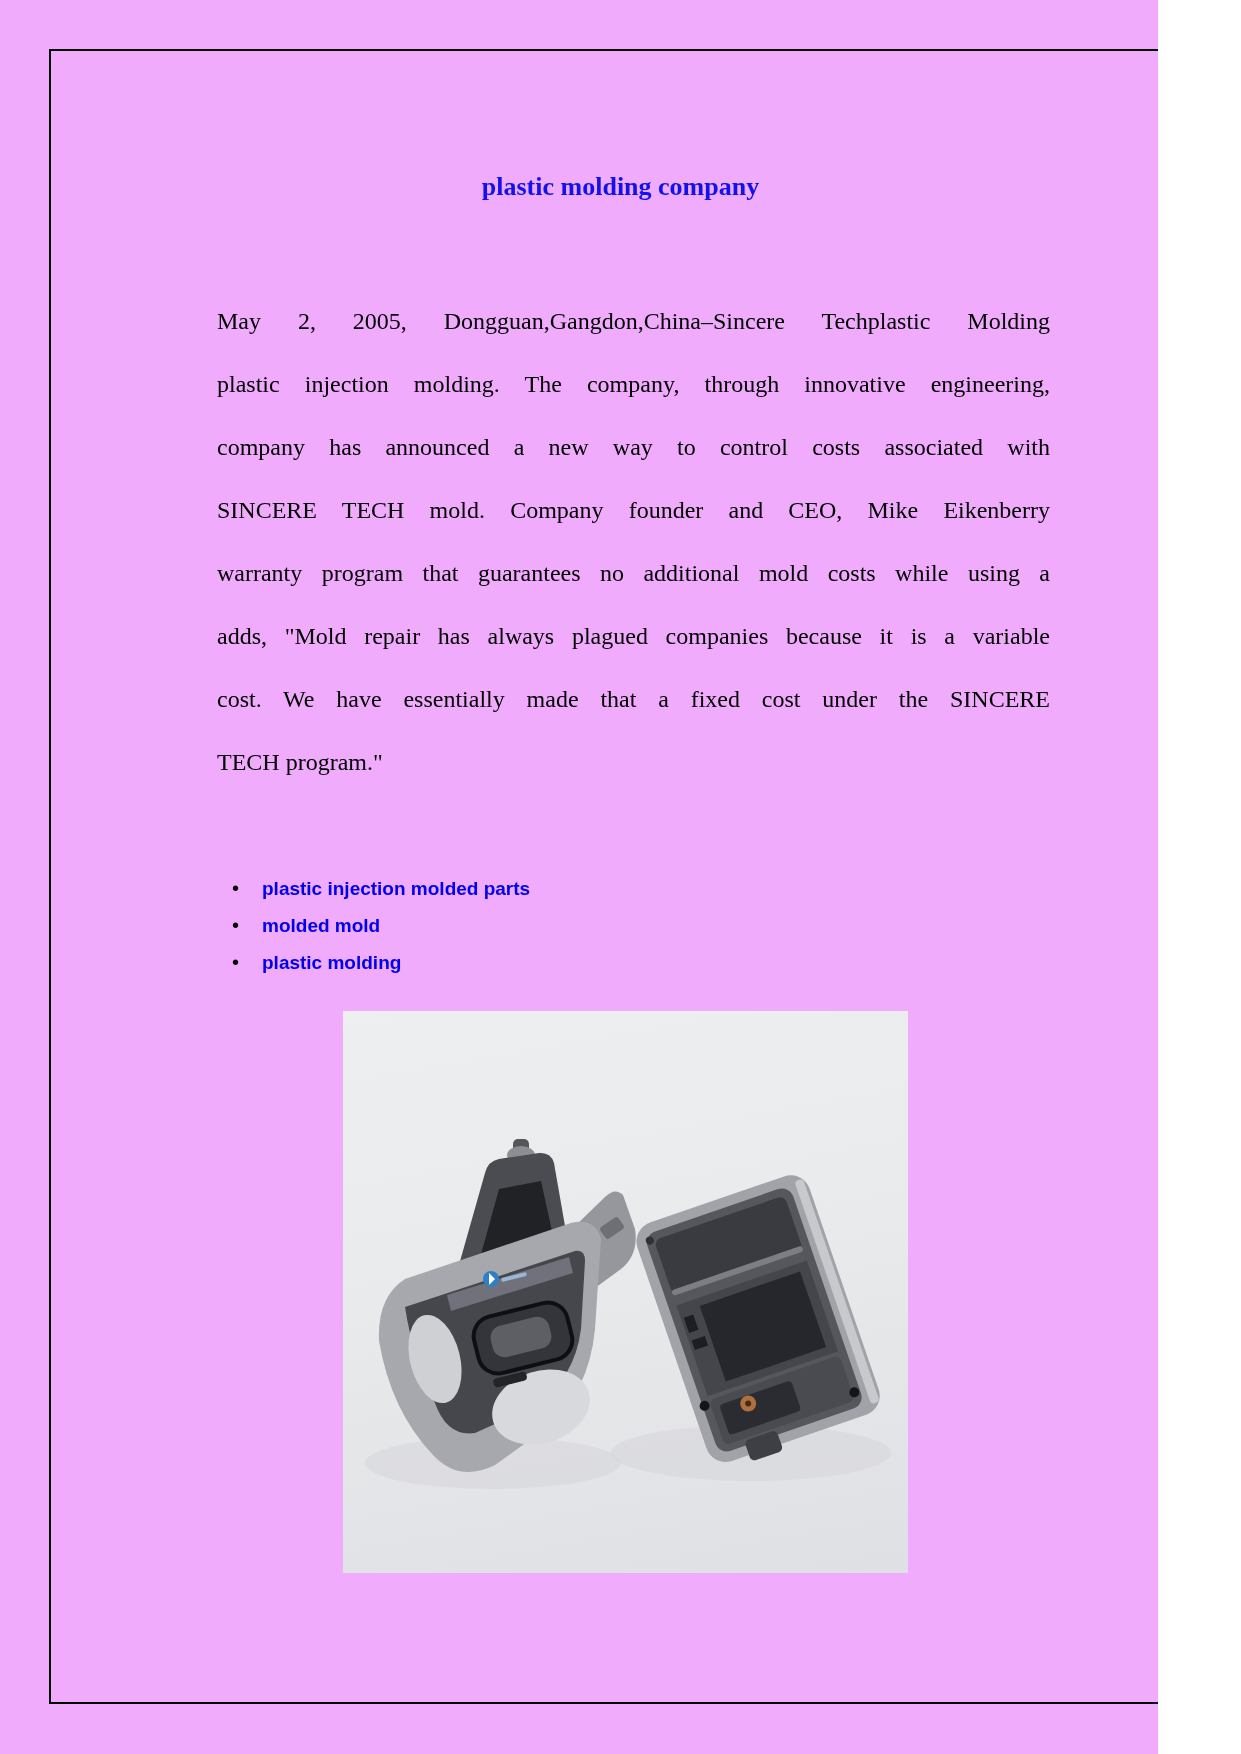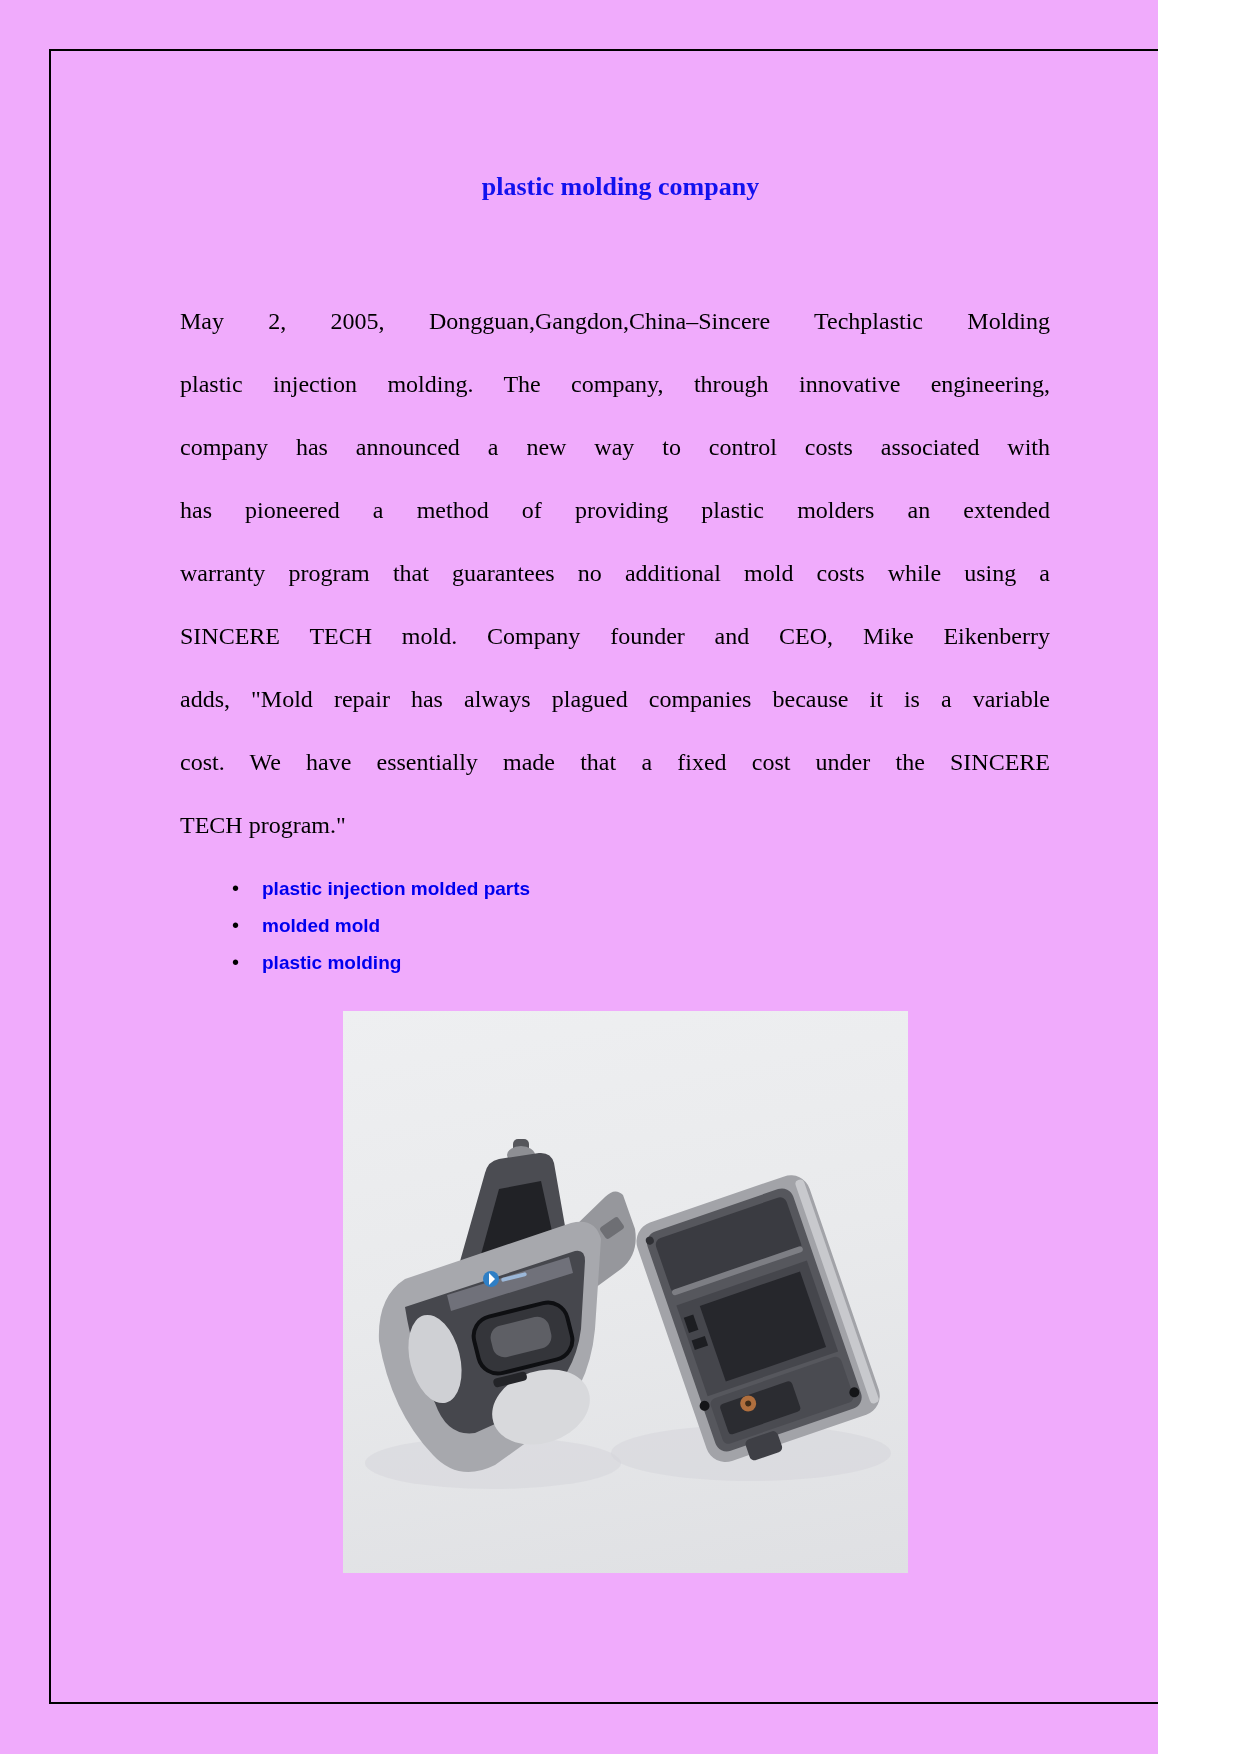--- a/index.html
+++ b/index.html
@@ -16,21 +16,21 @@
     text-align:center; font-size:26px; font-weight:bold; color:#1212ee;
     font-family:"Liberation Serif","DejaVu Serif",serif;
   }
   .article {
     position:absolute; left:180px; top:290px; width:870px;
     font-size:24px; color:#000000;
   }
   .body-line {
     height:63px; line-height:63px;
     text-align:justify; text-align-last:justify;
-    white-space:normal; overflow:visible;
+    white-space:normal; overflow:visible;margin-left:37px;
   }
   .body-line.last { text-align-last:left; }
   .links {
     position:absolute; left:232px; top:870px; margin:0; padding:0;
     list-style:none;
   }
   .link-row { display:flex; align-items:center; height:37px; }
   .bullet {
     width:30px; color:#000000; font-size:20px; line-height:37px;
     font-family:"Liberation Sans",sans-serif;
@@ -51,23 +51,22 @@
 
 <div class="page">
   <div class="page-border"></div>
 
   <h1 class="title">plastic molding company</h1>
 
   <div class="article">
     <div class="body-line">May 2, 2005, Dongguan,Gangdon,China–Sincere Techplastic Molding</div>
     <div class="body-line">plastic injection molding.  The company, through innovative engineering,</div>
     <div class="body-line">company has announced a new way to control costs associated with</div>
-    <div class="body-line">has pioneered a method of providing plastic molders an extended</div>
+    <div class="body-line">SINCERE TECH mold.  Company founder and CEO, Mike Eikenberry</div>
     <div class="body-line">warranty program that guarantees no additional mold costs while using a</div>
-    <div class="body-line">SINCERE TECH mold.  Company founder and CEO, Mike Eikenberry</div>
     <div class="body-line">adds, "Mold repair has always plagued companies because it is a variable</div>
     <div class="body-line">cost.  We have essentially made that a fixed cost under the SINCERE</div>
     <div class="body-line last">TECH program."</div>
   </div>
 
   <ul class="links">
     <li class="link-row">
       <span class="bullet">•</span>
       <a class="link">plastic injection molded parts</a>
     </li>

